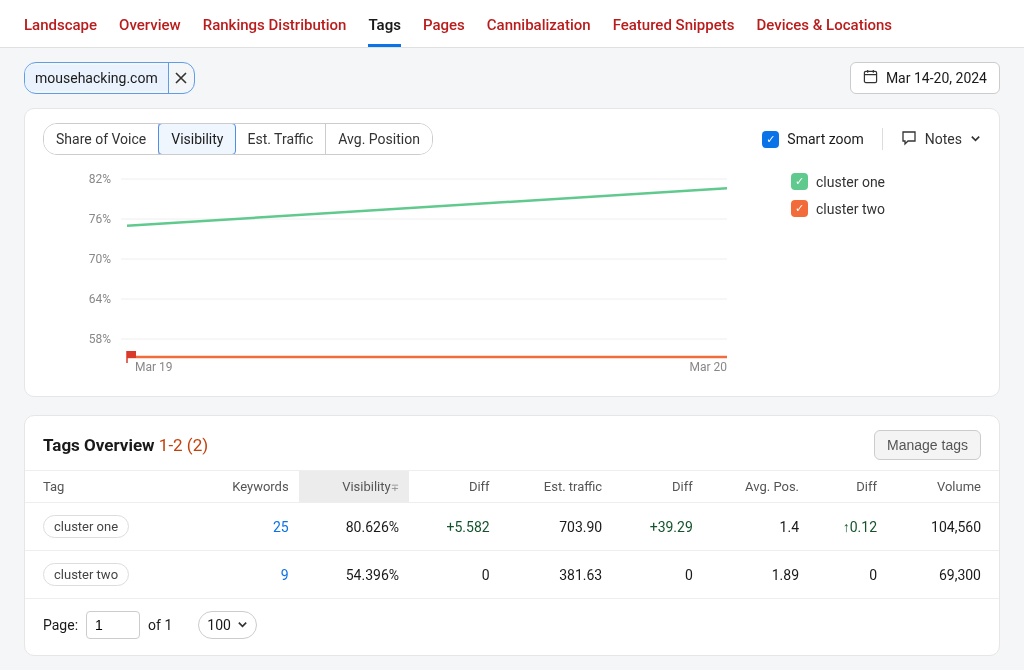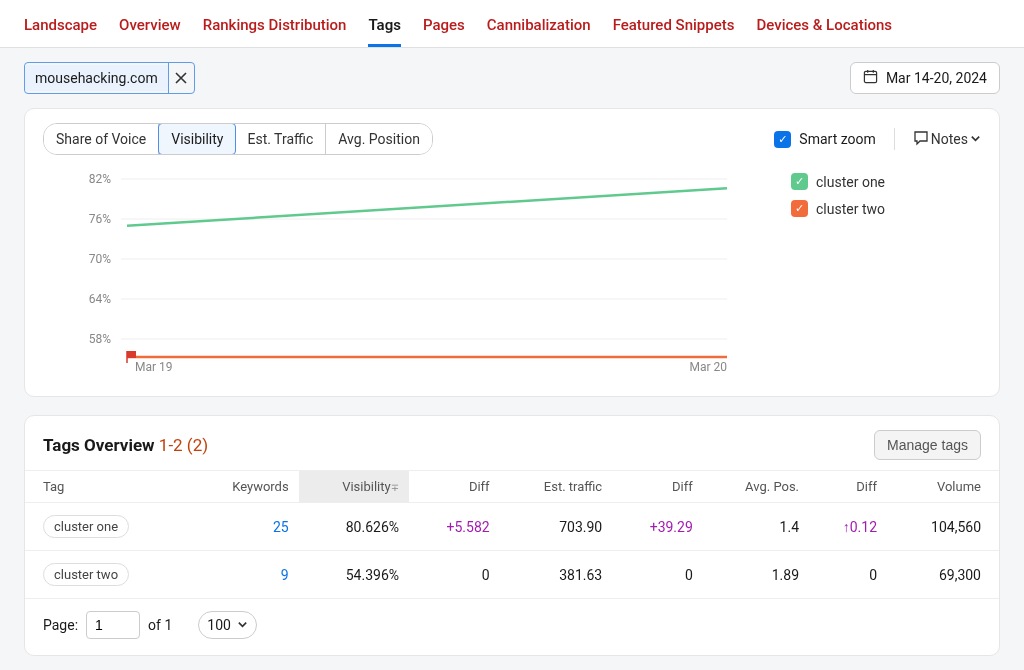--- a/index.html
+++ b/index.html
@@ -39,21 +39,21 @@
 .filterbar {
   display: flex;
   justify-content: space-between;
   align-items: center;
   padding: 14px 24px;
 }
 .domain-chip {
   display: inline-flex;
   align-items: center;
   border: 1px solid #5f9de8;
-  border-radius: 4px;
+  border-radius: 12px;
   overflow: hidden;
 }
 .domain-chip-text {
   padding: 5px 10px;
   background: #eaf3fd;
   color: #1a1a1a;
   font-size: 14px;
 }
 .domain-chip-x {
   width: 26px;
@@ -122,21 +122,21 @@
   gap: 18px;
 }
 .smz { display: flex; align-items: center; gap: 8px; }
 .chk {
   width: 17px; height: 17px; border-radius: 4px;
   background: #0b73e8; display:flex; align-items:center; justify-content:center;
   color:#fff; font-size:11px;
 }
 .divider-v { width: 1px; height: 22px; background: #ddd; }
 .notes {
-  display: flex; align-items: center; gap: 2px;
+  display: flex; align-items: center; gap: 8px;
   cursor: pointer; color: #333;
 }
 
 
 .chart-body {
   display: flex;
   padding: 10px 18px 18px 18px;
   gap: 20px;
 }
 .chart-area {
@@ -210,21 +210,21 @@
 table.data td:first-child { text-align: left; padding-left:18px; }
 .tag-pill {
   display:inline-block;
   border: 1px solid #ddd;
   border-radius: 14px;
   padding: 3px 10px;
   font-size: 13px;
   color: #444;
 }
 .link-blue { color: #0b73e8; }
-.pos-green { color: #a21caf; }
+.pos-green { color: #14532d; }
 
 
 .pagination {
   display: flex;
   align-items: center;
   gap: 8px;
   padding: 12px 18px 16px 18px;
   font-size: 14px;
 }
 .pagination input {

